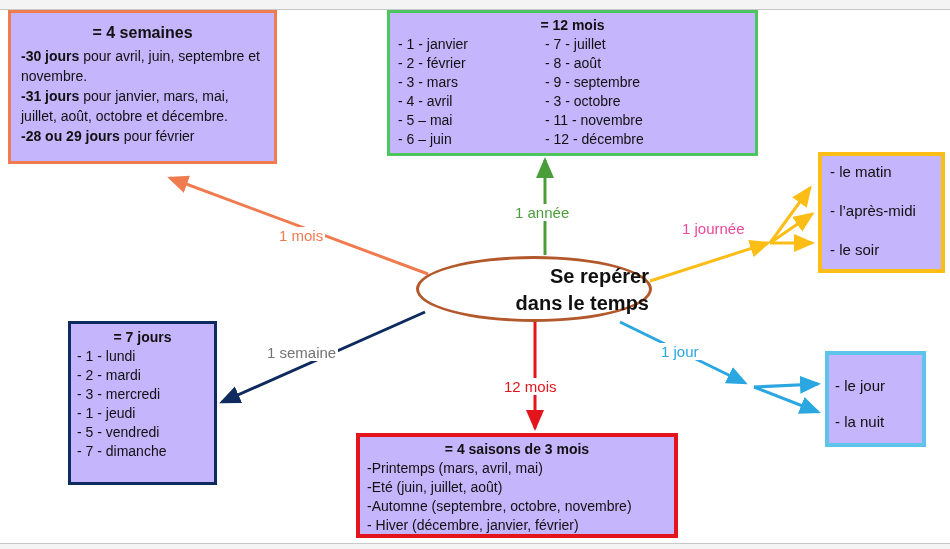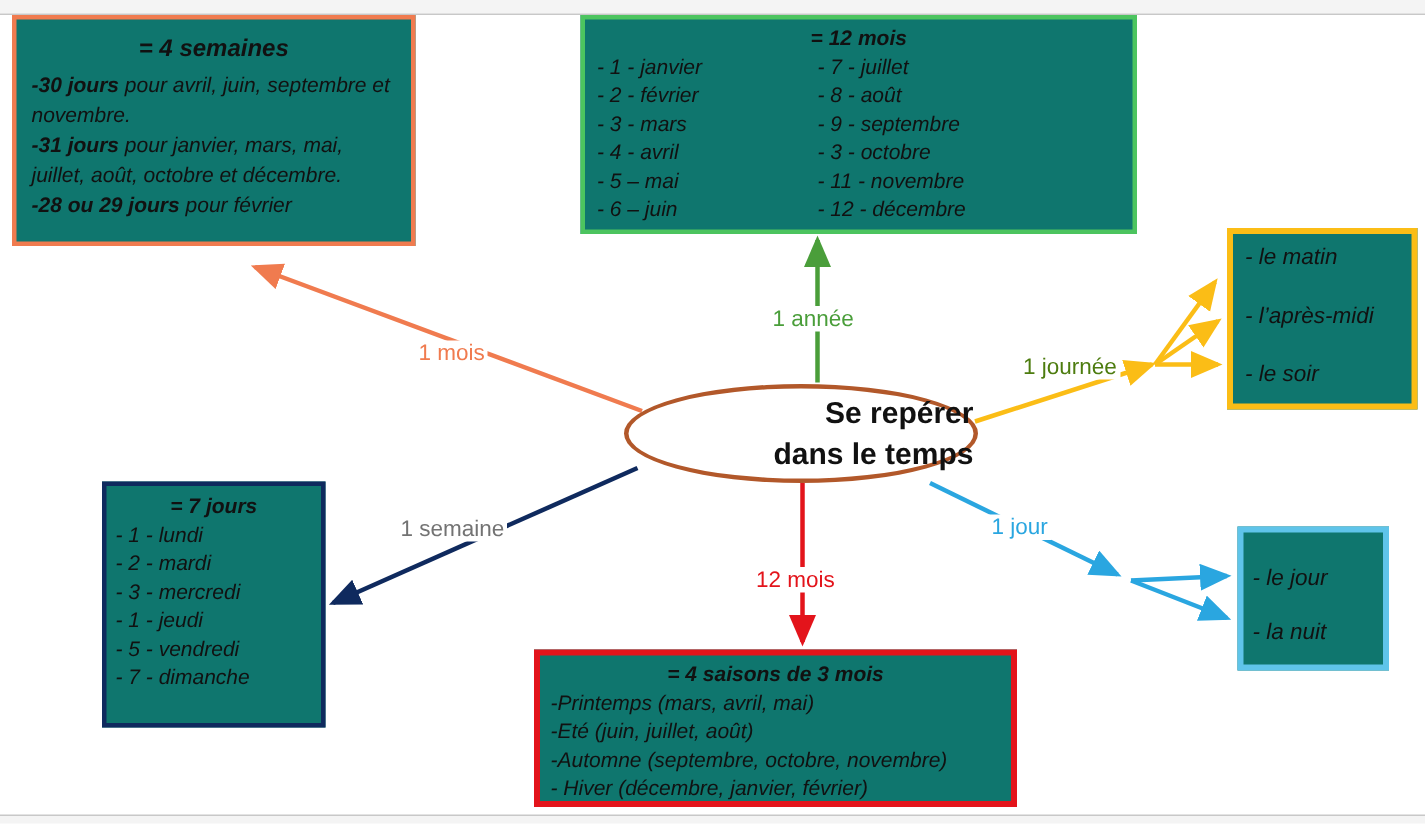--- a/index.html
+++ b/index.html
@@ -1,19 +1,19 @@
 <!DOCTYPE html>
 <html><head>
 <meta charset="utf-8">
 <style>
   html,body{margin:0;padding:0;}
   body{width:950px;height:549px;background:#f4f4f4;position:relative;overflow:hidden;font-family:"Liberation Sans",sans-serif;color:#111;}
   #canvas{position:absolute;left:0;top:9px;width:950px;height:533px;background:#fff;border-top:1px solid #c8c8c8;border-bottom:1px solid #c8c8c8;}
   svg#links{position:absolute;left:0;top:0;width:950px;height:549px;}
-  .box{position:absolute;background:#0f766e;box-sizing:border-box;font-size:14px;line-height:19px;font-style:italic;}
+  .box{position:absolute;background:#c4b5fd;box-sizing:border-box;font-size:14px;line-height:19px;}
   .box .title{font-weight:bold;text-align:center;}
   .lbl{position:absolute;font-size:15px;background:#fff;padding:0 2px;white-space:nowrap;}
   #box-mois{left:8px;top:10px;width:269px;height:154px;border:3px solid #f07b4f;padding:10px 10px;font-size:14px;line-height:20px;}
   #box-mois .title{font-size:16px;margin-bottom:3px;}
   #box-annee{left:387px;top:10px;width:371px;height:146px;border:3px solid #4cc45f;padding:3px 8px;font-size:14px;line-height:19px;}
   #box-annee .cols{display:flex;}
   #box-annee .col{width:145px;}
   #box-annee .col2{padding-left:2px;}
   #box-journee{left:818px;top:152px;width:127px;height:121px;border:4px solid #fbbd16;padding:4px 8px;font-size:15px;}
   #box-journee .it{height:39px;line-height:24px;}
@@ -57,21 +57,21 @@
   <line x1="770" y1="243" x2="812" y2="243" stroke="#fbbd16" stroke-width="3" marker-end="url(#a-ye)"></line>
   <line x1="620" y1="322" x2="745" y2="383" stroke="#2aa6e0" stroke-width="3" marker-end="url(#a-bl)"></line>
   <line x1="754" y1="387" x2="818" y2="384" stroke="#2aa6e0" stroke-width="3" marker-end="url(#a-bl)"></line>
   <line x1="754" y1="387" x2="818" y2="412" stroke="#2aa6e0" stroke-width="3" marker-end="url(#a-bl)"></line>
   <line x1="425" y1="312" x2="222" y2="402" stroke="#0f2a5e" stroke-width="3" marker-end="url(#a-nv)"></line>
   <line x1="535" y1="322" x2="535" y2="428" stroke="#e3141b" stroke-width="3" marker-end="url(#a-rd)"></line>
 </svg>
 
 <div class="lbl" style="left:277px;top:227px;color:#f07b4f;">1 mois</div>
 <div class="lbl" style="left:513px;top:204px;color:#4a9e3a;">1 année</div>
-<div class="lbl" style="left:680px;top:236px;color:#4d7c0f;">1 journée</div>
+<div class="lbl" style="left:680px;top:220px;color:#ec4899;">1 journée</div>
 <div class="lbl" style="left:659px;top:343px;color:#2aa6e0;">1 jour</div>
 <div class="lbl" style="left:265px;top:344px;color:#737373;">1 semaine</div>
 <div class="lbl" style="left:502px;top:378px;color:#e3141b;">12 mois</div>
 
 <div id="center">
   <div>Se repérer</div>
   <div>dans le temps</div>
 </div>
 
 <div class="box" id="box-mois">

